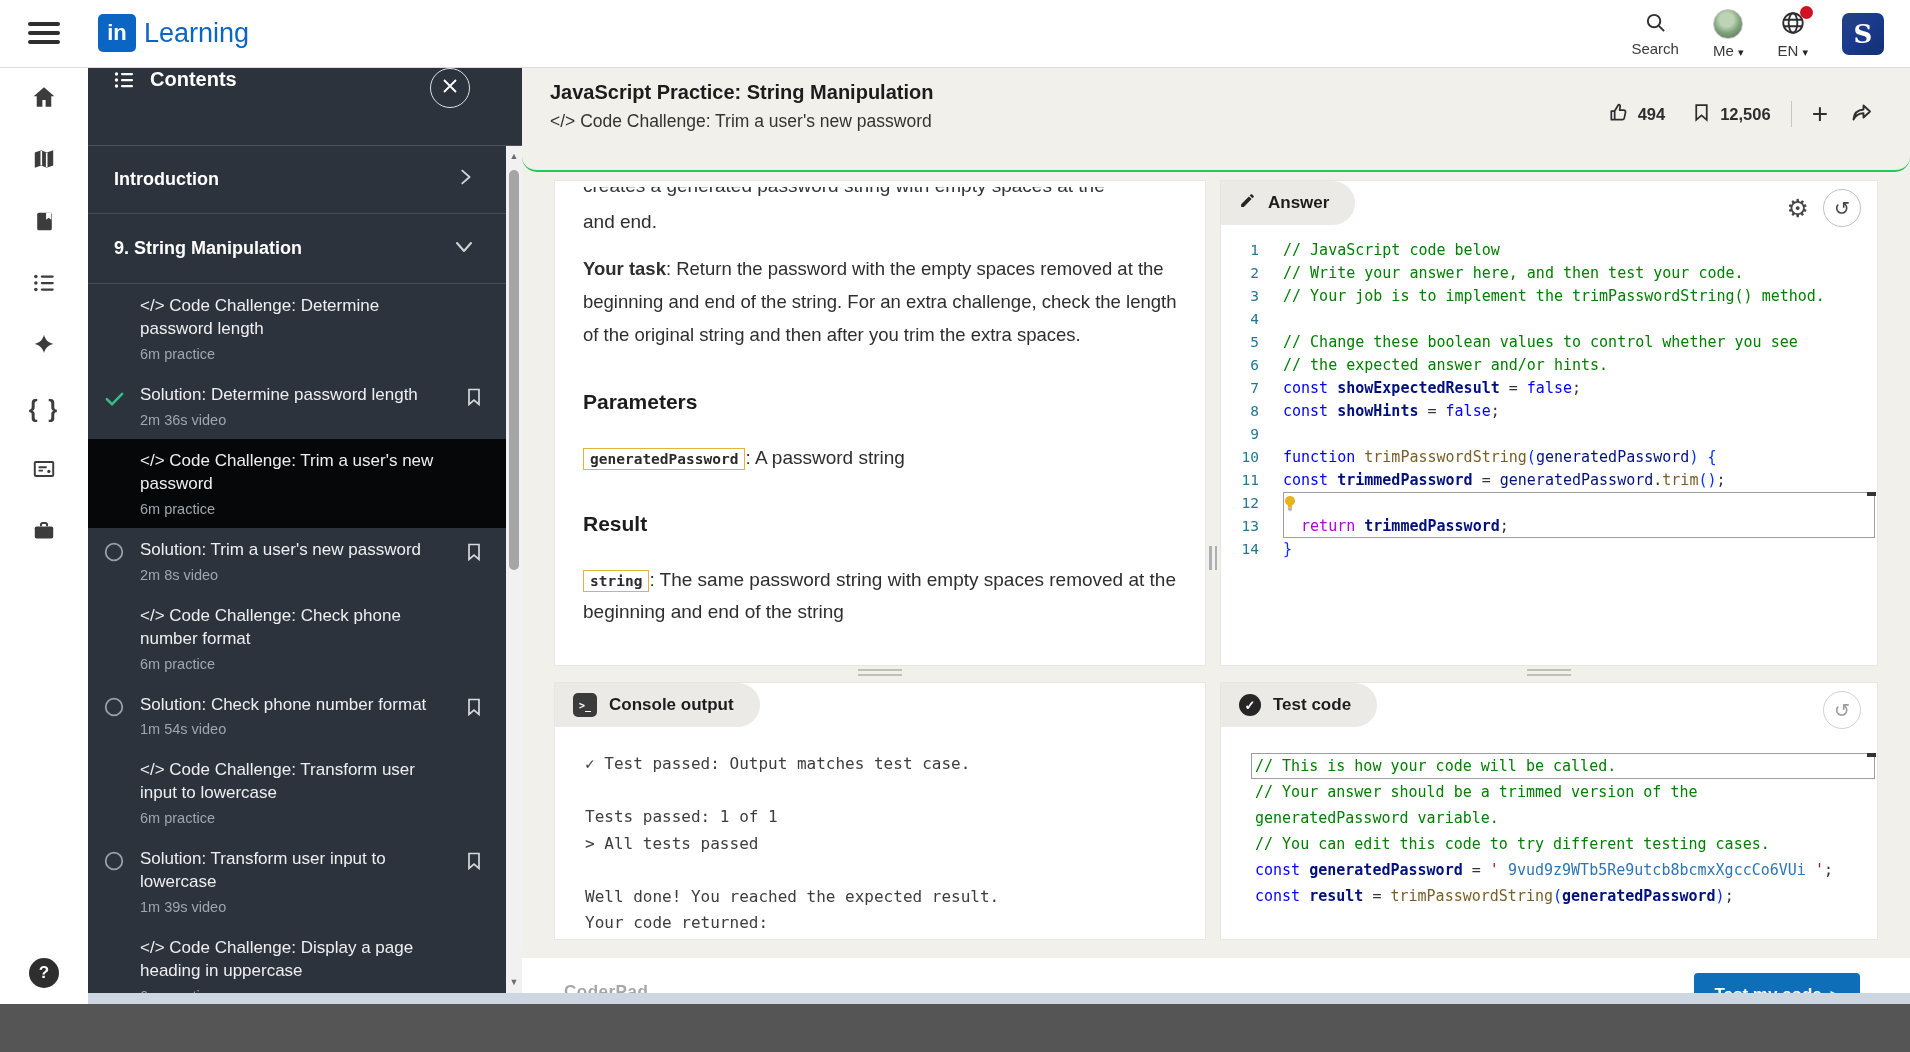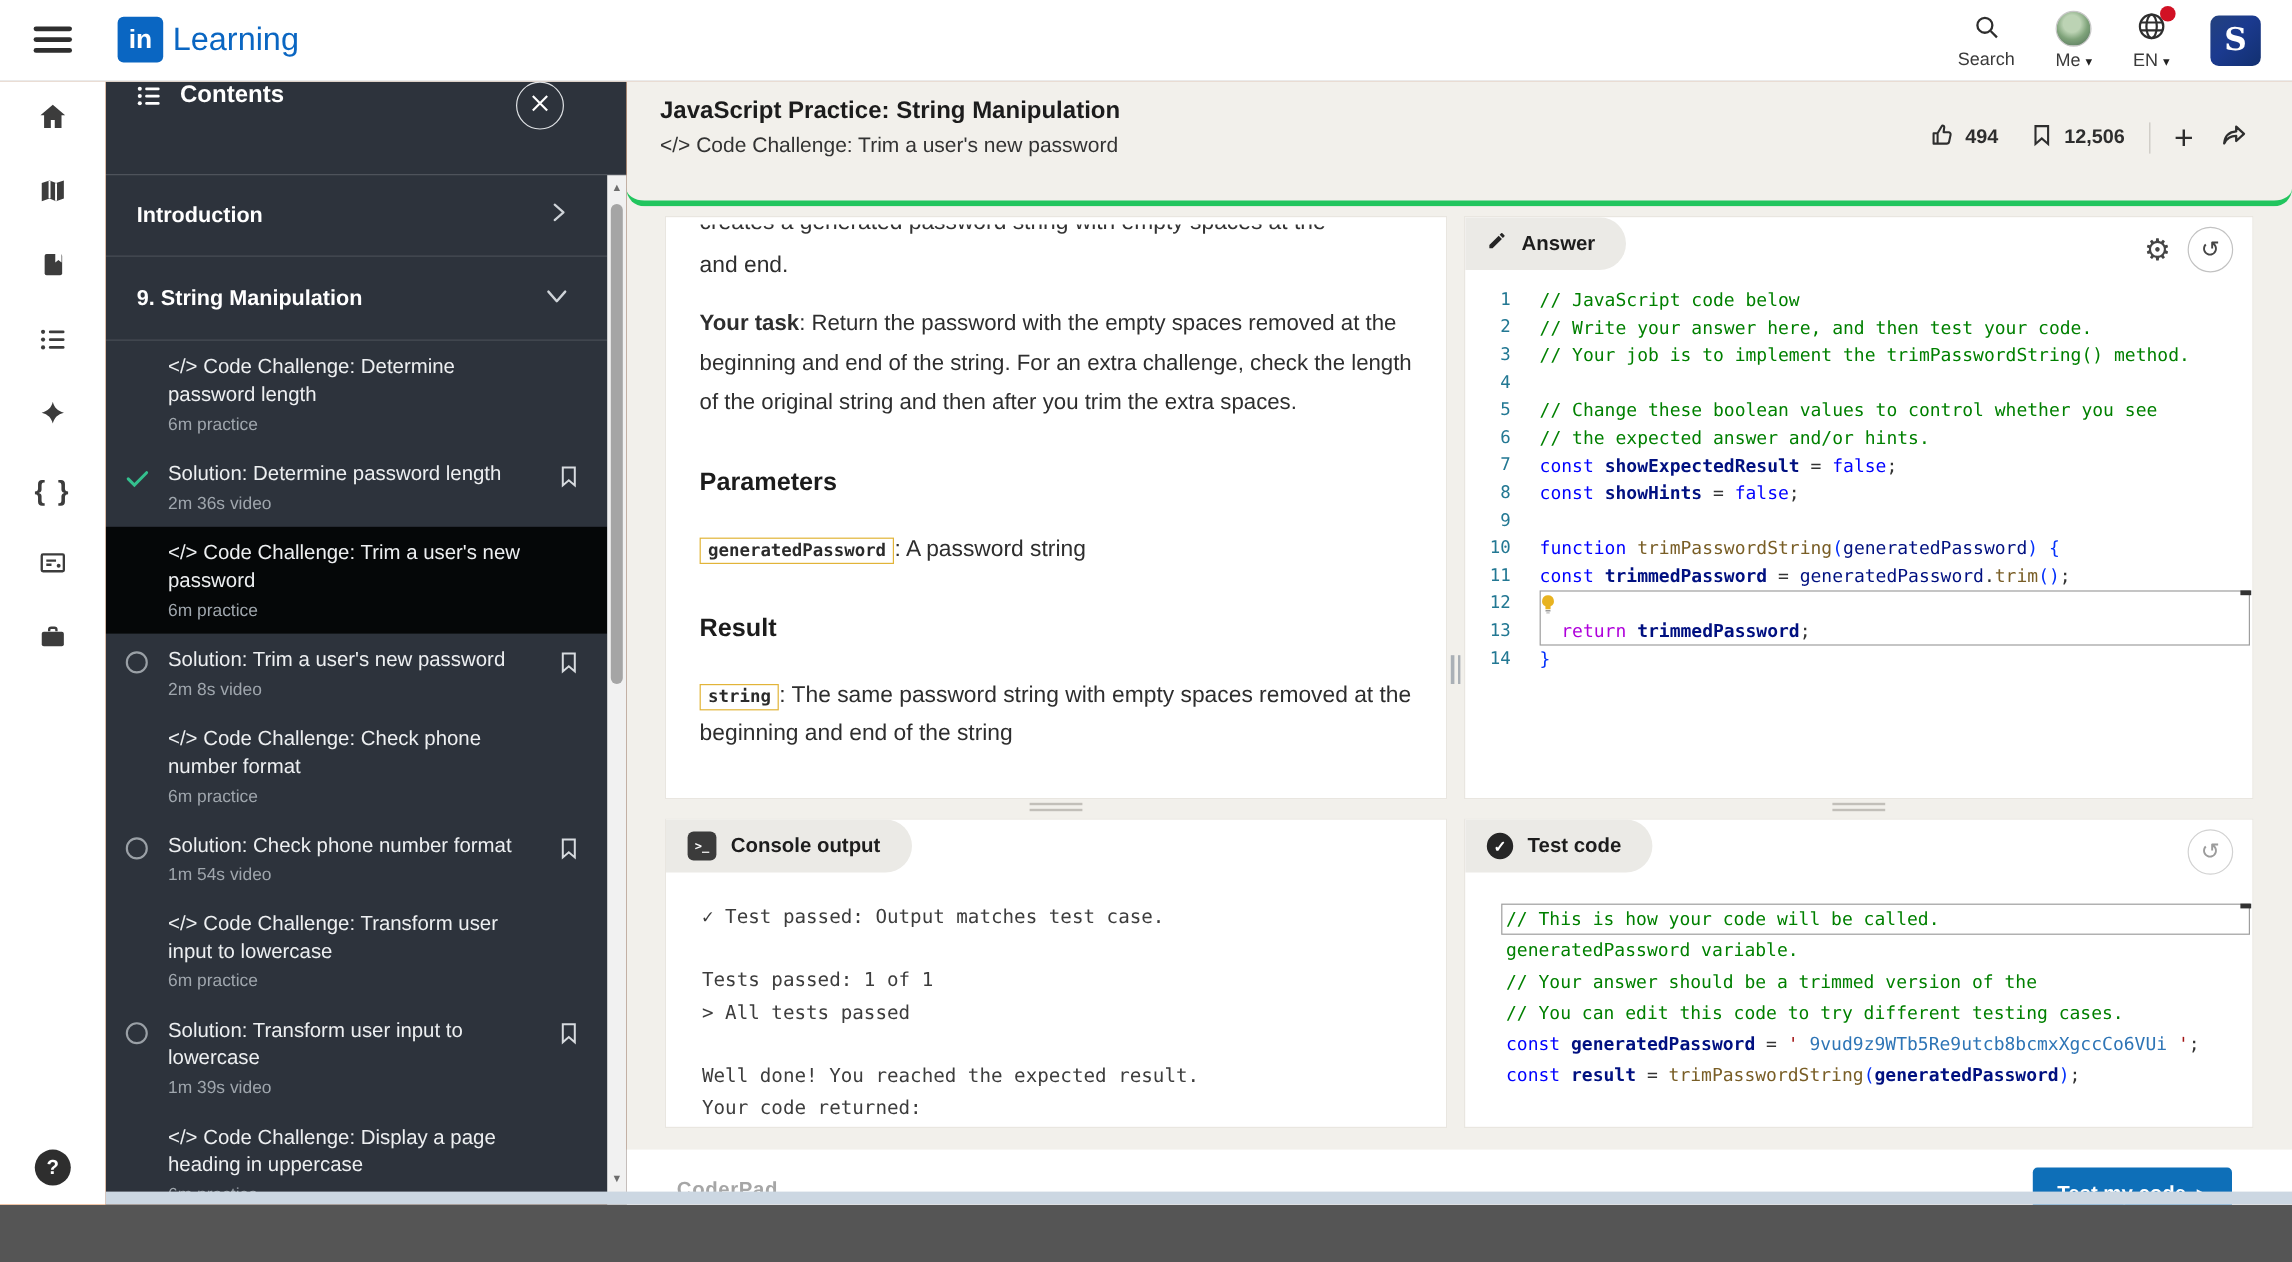--- a/index.html
+++ b/index.html
@@ -43,21 +43,21 @@
   .c-item .ti { font-size:17px; color:#edeff1; line-height:1.35; }
   .c-item .me { font-size:14.5px; color:#9fa6ad; margin-top:5px; }
   .c-item .bm { width:44px; display:flex; justify-content:center; padding-top:3px; flex:none; }
   .c-scroll { position:absolute; top:78px; right:0; width:16px; bottom:0; background:#f1f1f1; }
   .c-thumb { position:absolute; top:24px; left:3px; right:3px; height:400px; background:#a5a5a5; border-radius:7px; }
   .sb-up, .sb-dn { position:absolute; left:0; width:16px; height:16px; display:flex; align-items:center; justify-content:center; color:#6d6d6d; font-size:9px; }
   .sb-up { top:2px; } .sb-dn { bottom:14px; }
 
   
   .main { position:absolute; top:68px; left:522px; right:0; bottom:0; background:#f2f0eb; }
-  .m-header { position:absolute; top:0; left:0; right:0; height:104px; border-bottom:5px solid #22c55e;border-radius:15px; }
+  .m-header { position:absolute; top:0; left:0; right:0; height:104px; border-bottom:2px solid #22c55e;border-radius:15px; }
   .m-title { position:absolute; left:28px; top:13px; font-size:20px; font-weight:bold; color:#1c1c1c; }
   .m-sub { position:absolute; left:28px; top:43px; font-size:17.5px; color:#333; }
   .m-stats { position:absolute; right:36px; top:32px; display:flex; align-items:center; }
   .stat-num { font-size:16.5px; font-weight:bold; color:#2e2e2e; margin-left:8px; }
   .stat-gap { width:26px; } .stat-div { width:1px; height:26px; background:#c9c6c0; margin:0 20px; }
   .plus-btn { font-size:28px; color:#2e2e2e; font-weight:400; cursor:pointer; line-height:22px; margin-right:22px; }
   .share-btn { cursor:pointer; }
   .icon-btn { cursor:pointer; display:flex; align-items:center; }
 
   .card { position:absolute; background:#fff; border:1px solid #e9e6e0; }
@@ -523,24 +523,24 @@
         </span>
       </div>
       <div class="editor editor-test" id="test-editor">
           <div class="ed-grp">
             <div class="ed-row">
               <div class="ed-code"><span class="tk-cm">// This is how your code will be called.</span></div>
             </div>
             <div class="ed-box" style="left: 30px;"></div>
           </div>
           <div class="ed-row">
+            <div class="ed-code"><span class="tk-cm">// Your answer should be a trimmed version of the</span></div>
+          </div>
+          <div class="ed-row">
             <div class="ed-code"><span class="tk-cm">generatedPassword variable.</span></div>
-          </div>
-          <div class="ed-row">
-            <div class="ed-code"><span class="tk-cm">// Your answer should be a trimmed version of the</span></div>
           </div>
           <div class="ed-row">
             <div class="ed-code"><span class="tk-cm">// You can edit this code to try different testing cases.</span></div>
           </div>
           <div class="ed-row">
             <div class="ed-code"><span class="tk-kw">const </span><span class="tk-vb">generatedPassword</span><span class="tk-pu"> = </span><span class="tk-str">' </span><span class="tk-strc">9vud9z9WTb5Re9utcb8bcmxXgccCo6VUi</span><span class="tk-str"> '</span><span class="tk-pu">;</span></div>
           </div>
           <div class="ed-row">
             <div class="ed-code"><span class="tk-kw">const </span><span class="tk-vb">result</span><span class="tk-pu"> = </span><span class="tk-fn">trimPasswordString</span><span class="tk-br">(</span><span class="tk-vb">generatedPassword</span><span class="tk-br">)</span><span class="tk-pu">;</span></div>
           </div>

